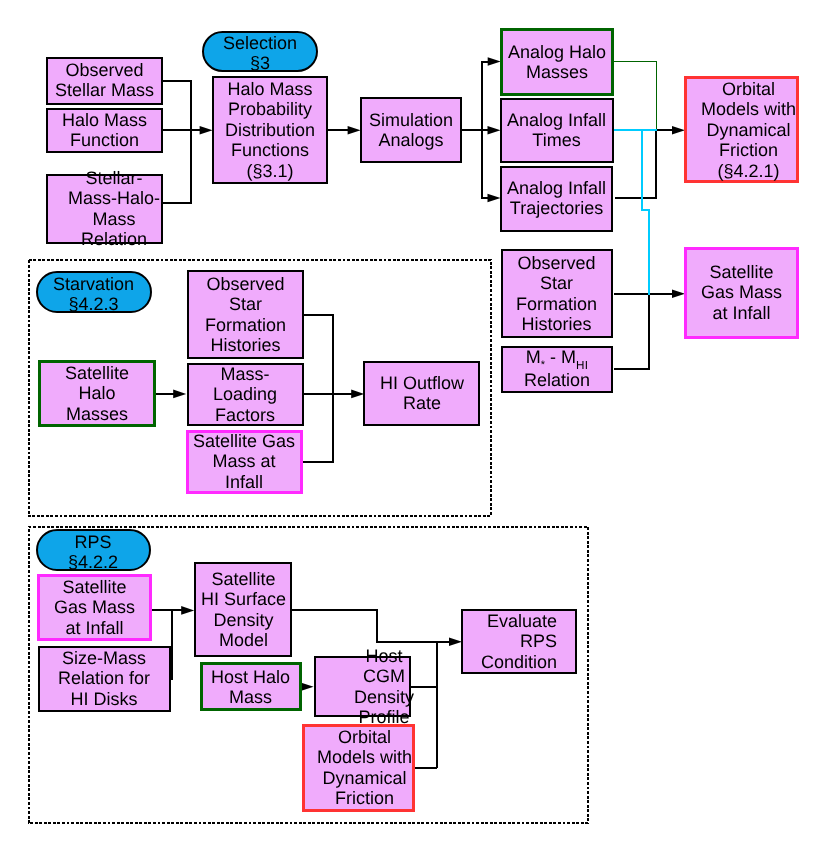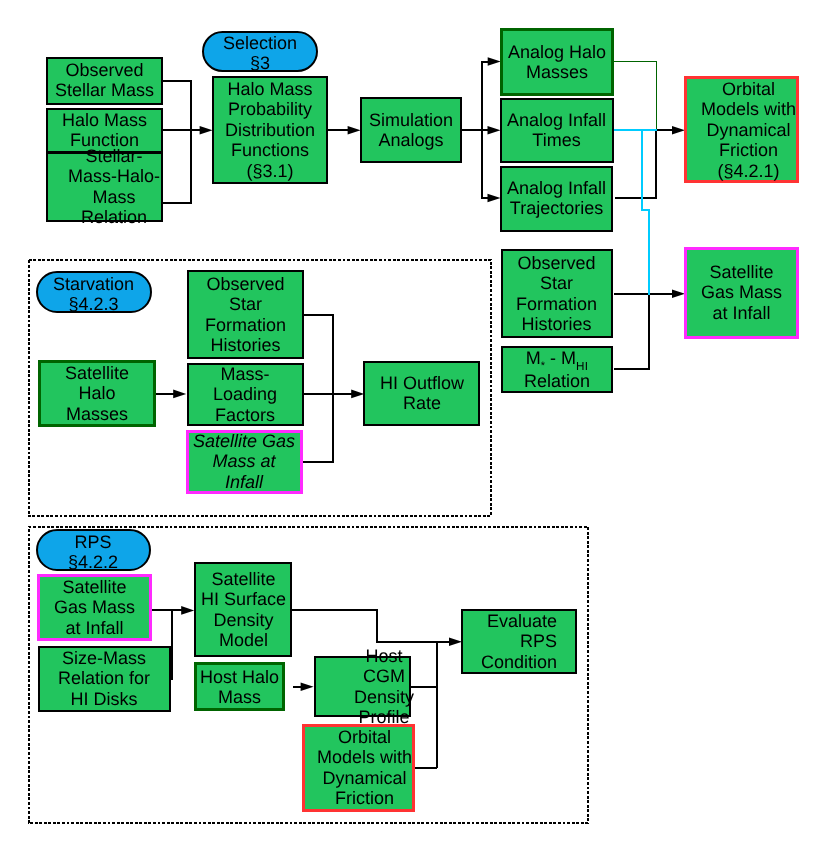--- a/index.html
+++ b/index.html
@@ -6,21 +6,21 @@
   body{width:830px;height:867px;overflow:hidden;
        font-family:"Liberation Sans",sans-serif;
        -webkit-font-smoothing:antialiased;}
   #canvas{position:relative;width:830px;height:867px;background:#fff;}
   
   #canvas, #canvas *{-webkit-font-smoothing:antialiased;
                      -moz-osx-font-smoothing:grayscale;
                      text-rendering:geometricPrecision;}
   .node .txt,.pill .txt{will-change:transform;}
 
-  .node{position:absolute;box-sizing:border-box;background:#22c55e;
+  .node{position:absolute;box-sizing:border-box;background:#f0abfc;
         display:flex;align-items:center;justify-content:center;
         text-align:center;color:#000;font-size:18px;line-height:20.4px;
         border:2px solid #000;}
   .node .txt{display:block;white-space:pre-line;}
 
   .node.green{border:3.2px solid #006400;}
   .node.red{border:3.6px solid #ff3333;justify-content:flex-end;}
   .node.magenta{border:3.6px solid #ff2aff;}
 
   .pill{position:absolute;box-sizing:border-box;background:#0ea5e9;
@@ -79,21 +79,21 @@
       <path d="M462,641.8 L449,637.5 L449,641.8 L449,646.0999999999999 Z" fill="#000000"></path>
     </svg>
     <div class="node" style="left: 45.8px; top: 56.5px; width: 117.2px; height: 48.6px;">
       <span class="txt">Observed
 Stellar Mass</span>
     </div>
     <div class="node" style="left: 45.8px; top: 107.9px; width: 117.2px; height: 45px;">
       <span class="txt">Halo Mass
 Function</span>
     </div>
-    <div class="node" style="left: 45.8px; top: 152px; width: 117.2px; height: 70px; padding-left: 19px;">
+    <div class="node" style="left: 45.8px; top: 174px; width: 117.2px; height: 70px; padding-left: 19px;">
       <span class="txt">Stellar-
 Mass-Halo-
 Mass
 Relation</span>
     </div>
     <div class="node" style="left: 211.7px; top: 75.9px; width: 116.5px; height: 108px;">
       <span class="txt">Halo Mass
 Probability
 Distribution
 Functions
@@ -121,21 +121,21 @@
 Dynamical
 Friction
 (§4.2.1)</span>
     </div>
     <div class="node" style="left: 500.5px; top: 248.9px; width: 112.8px; height: 89.6px;">
       <span class="txt">Observed
 Star
 Formation
 Histories</span>
     </div>
-    <div class="node" style="left: 500.5px; top: 346px; width: 112.8px; height: 47px;">
+    <div class="node" style="left: 500.5px; top: 346px; width: 112.8px; height: 47px; align-items: flex-end;">
       <span class="txt">M<span class="substar">*</span> - M<span class="sub">HI</span><br>Relation</span>
     </div>
     <div class="node magenta" style="left: 683.8px; top: 246.5px; width: 115px; height: 92.9px;">
       <span class="txt">Satellite
 Gas Mass
 at Infall</span>
     </div>
     <div class="node green" style="left: 37.8px; top: 360.1px; width: 118.2px; height: 67px;">
       <span class="txt">Satellite
 Halo
@@ -145,21 +145,21 @@
       <span class="txt">Observed
 Star
 Formation
 Histories</span>
     </div>
     <div class="node" style="left: 187.2px; top: 363.4px; width: 116.4px; height: 62.4px;">
       <span class="txt">Mass-
 Loading
 Factors</span>
     </div>
-    <div class="node magenta" style="left: 185.6px; top: 429.7px; width: 117.8px; height: 64.8px; font-style: italic;">
+    <div class="node magenta" style="left: 185.6px; top: 429.7px; width: 117.8px; height: 64.8px;">
       <span class="txt">Satellite Gas
 Mass at
 Infall</span>
     </div>
     <div class="node" style="left: 363.4px; top: 361.1px; width: 116.5px; height: 65.2px;">
       <span class="txt">HI Outflow
 Rate</span>
     </div>
     <div class="node magenta" style="left: 36.6px; top: 574.2px; width: 115.3px; height: 67px;">
       <span class="txt">Satellite
@@ -170,21 +170,21 @@
       <span class="txt">Size-Mass
 Relation for
 HI Disks</span>
     </div>
     <div class="node" style="left: 193.7px; top: 562.3px; width: 98.8px; height: 94.3px;">
       <span class="txt">Satellite
 HI Surface
 Density
 Model</span>
     </div>
-    <div class="node green" style="left: 194px; top: 662.4px; width: 91px; height: 49.1px;">
+    <div class="node green" style="left: 200px; top: 662.4px; width: 102px; height: 49.1px;">
       <span class="txt">Host Halo
 Mass</span>
     </div>
     <div class="node" style="left: 313.6px; top: 655.9px; width: 97.5px; height: 61.4px; padding-left: 44px;">
       <span class="txt">Host CGM
 Density
 Profile</span>
     </div>
     <div class="node red" style="left: 302.3px; top: 723.8px; width: 112.7px; height: 87.8px;">
       <span class="txt">Orbital

